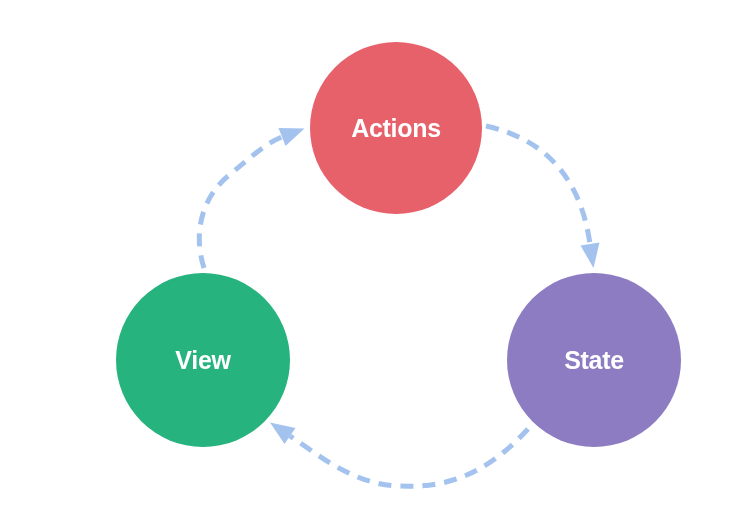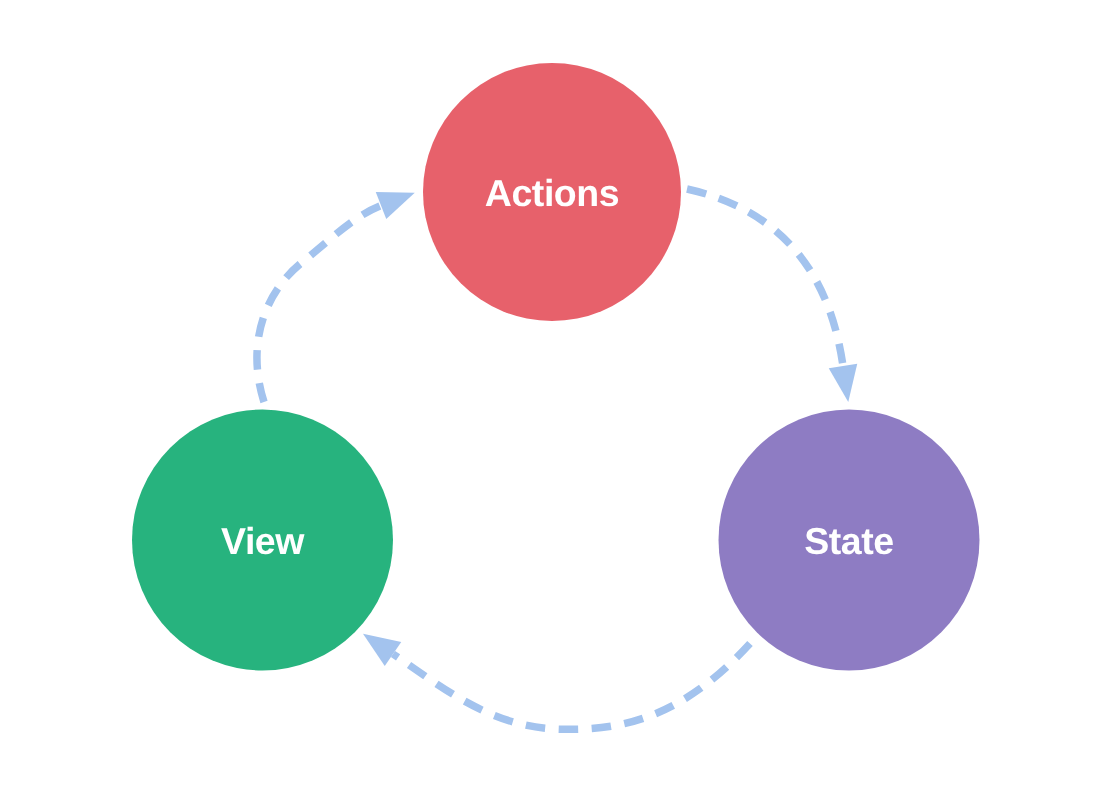--- a/index.html
+++ b/index.html
@@ -10,20 +10,21 @@
   body {
     width: 740px;
     height: 526px;
     overflow: hidden;
     font-family: "Liberation Sans", sans-serif;
   }
   .stage {
     width: 617px;
     height: 526px;
     position: relative;
+    margin-left: 28px;
   }
   svg {
     display: block;
   }
   .edge {
     fill: none;
     stroke-width: 5;
     stroke-dasharray: 13 9;
     stroke-linejoin: round;
   }

